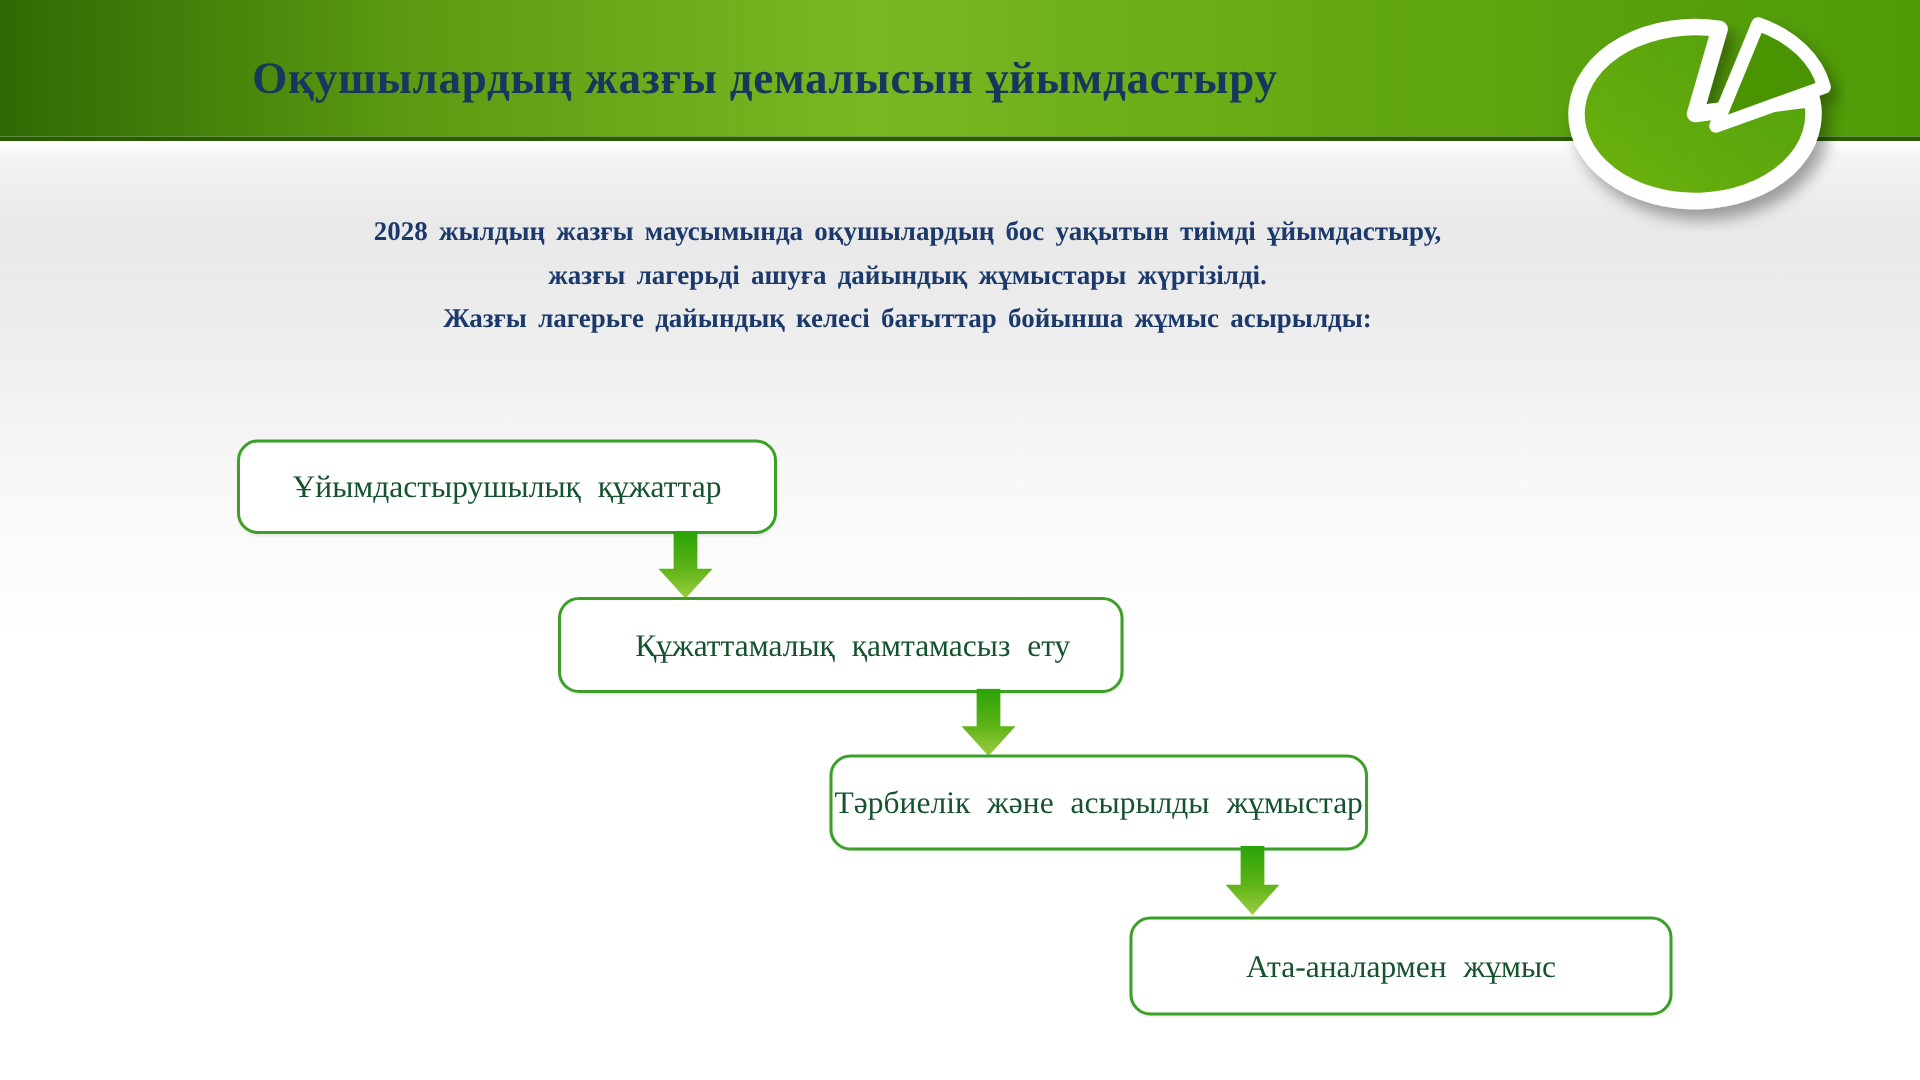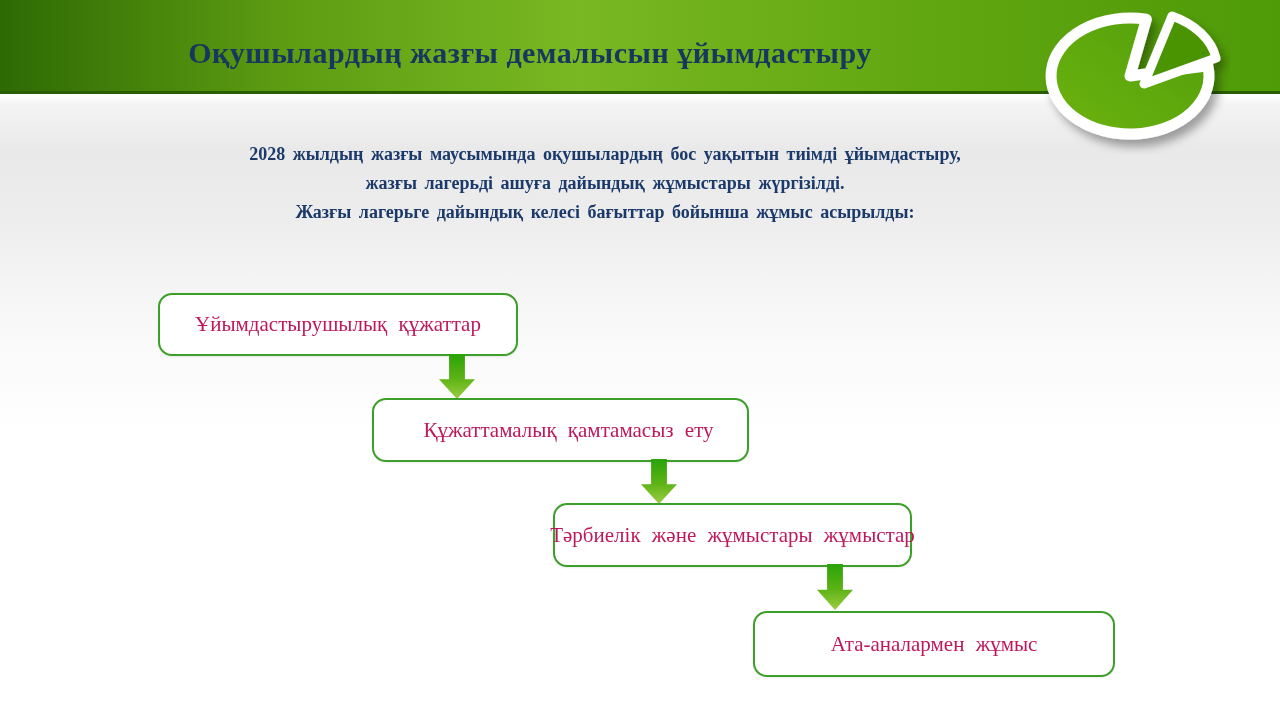--- a/index.html
+++ b/index.html
@@ -16,41 +16,41 @@
   }
   .header{
     position:absolute;left:0;top:0;width:1280px;height:91px;
     background:linear-gradient(90deg,#2e6a04 0%,#5d9c12 22%,#79b822 45%,#63a812 70%,#4e9a07 100%);
     border-bottom:3px solid #2a5e02;
   }
   .title{
     position:absolute;left:0;top:36px;width:1020px;
     margin:0;text-align:center;
     font-size:30px;font-weight:bold;color:#17375e;
-    letter-spacing:0.5px;line-height:1.1;padding-left:20px;
+    letter-spacing:0.5px;line-height:1.1;
   }
   .logo{
     position:absolute;left:1040px;top:4px;width:190px;height:150px;
   }
   .intro{
     position:absolute;left:60px;top:140px;width:1090px;
     text-align:center;color:#1b3a6b;
     font-size:18px;font-weight:bold;line-height:29px;
     word-spacing:3px;
   }
   .box{
     position:absolute;
     background:#ffffff;
     border:2px solid #3ca028;
     border-radius:14px;
     display:flex;align-items:center;justify-content:center;
     box-shadow:0 1px 2px rgba(0,0,0,0.08);
   }
   .box-label{
-    font-size:21px;color:#be185d;word-spacing:6px;white-space:nowrap;
+    font-size:21px;color:#14532d;word-spacing:6px;white-space:nowrap;
   }
   .b1{left:158px;top:293px;width:356px;height:59px;}
   .b2{left:372px;top:398px;width:357px;height:60px;padding-left:16px;}
   .b3{left:553px;top:503px;width:355px;height:60px;}
   .b4{left:753px;top:611px;width:358px;height:62px;}
   .arrow{
     position:absolute;width:36px;
     background:linear-gradient(180deg,#2aa309 0%,#5db315 55%,#9ccd43 100%);
     clip-path:polygon(28% 0,72% 0,72% 56%,100% 56%,50% 100%,0 56%,28% 56%);
   }
@@ -94,21 +94,21 @@
       <span class="box-label">Ұйымдастырушылық құжаттар</span>
     </div>
     <div class="arrow a1"></div>
 
     <div class="box b2">
       <span class="box-label">Құжаттамалық қамтамасыз ету</span>
     </div>
     <div class="arrow a2"></div>
 
     <div class="box b3">
-      <span class="box-label">Тәрбиелік және жұмыстары жұмыстар</span>
+      <span class="box-label">Тәрбиелік және асырылды жұмыстар</span>
     </div>
     <div class="arrow a3"></div>
 
     <div class="box b4">
       <span class="box-label">Ата-аналармен жұмыс</span>
     </div>
   </div>
 
 </div>
 

